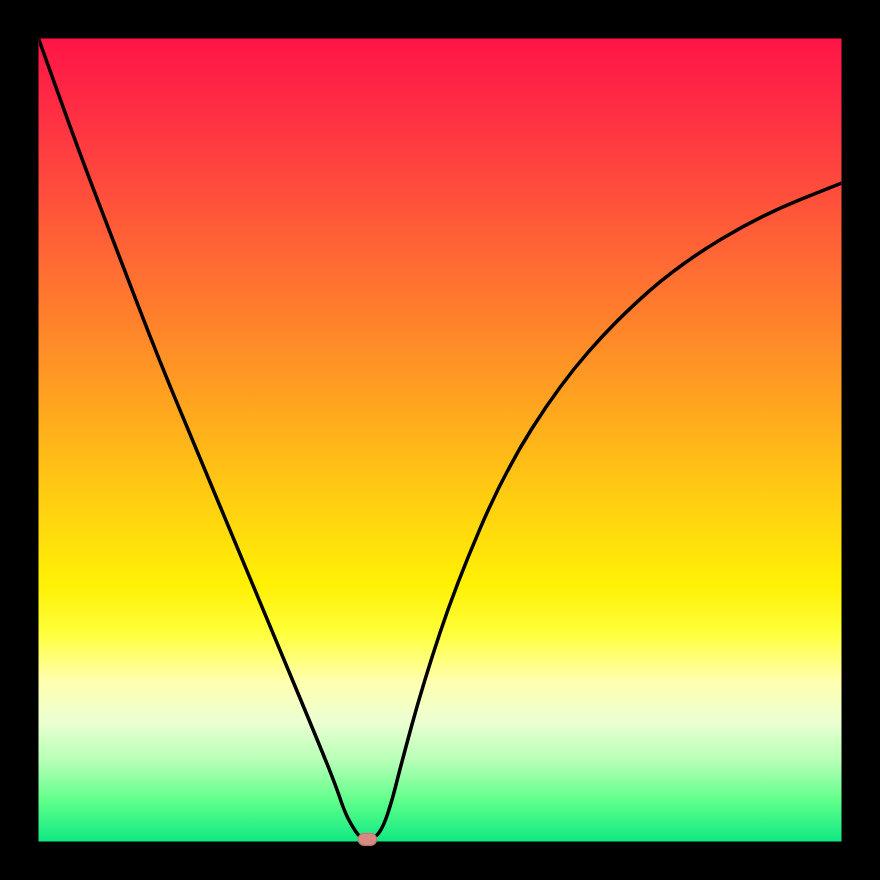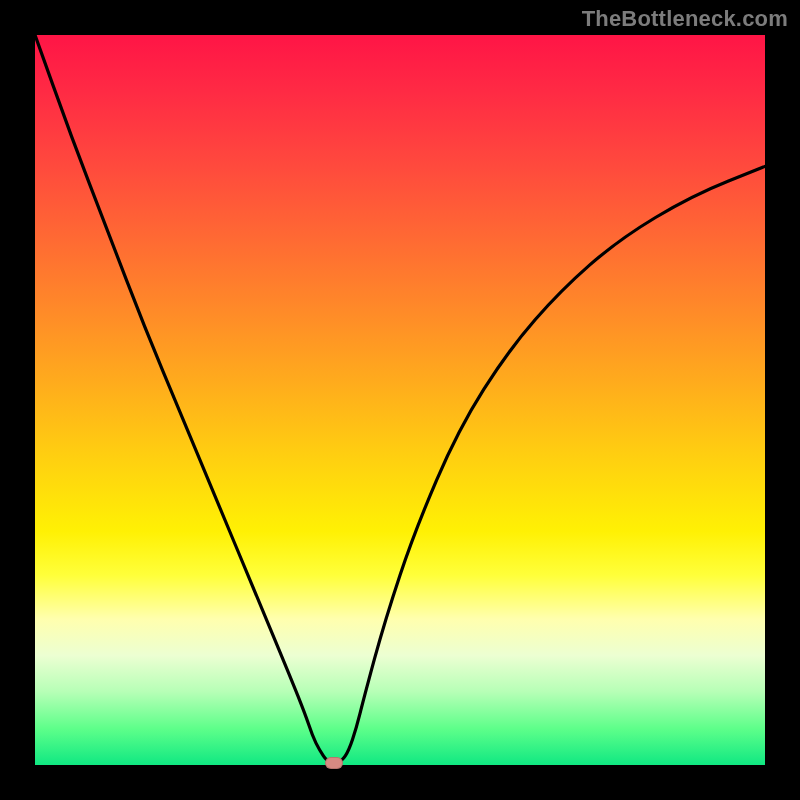--- a/index.html
+++ b/index.html
@@ -70,15 +70,14 @@
 
 <div class="stage">
 
   <div class="plot">
     <svg class="curve" viewBox="0 0 730 730" preserveAspectRatio="none">
       <path id="curve-path" fill="none" stroke="#000" stroke-width="3.2" stroke-linecap="round" stroke-linejoin="round" d="M 0.0 0.0 Q 0.0 0.0 18.3 51.1 Q 36.5 102.2 54.8 149.7 Q 73.0 197.1 91.3 244.6 Q 109.5 292.0 127.8 335.8 Q 146.0 379.6 164.3 423.4 Q 182.5 467.2 200.8 511.0 Q 219.0 554.8 237.3 598.6 Q 255.5 642.4 262.8 660.6 Q 270.1 678.9 273.8 689.8 Q 277.4 700.8 281.0 708.1 Q 284.7 715.4 288.4 720.9 Q 292.0 726.4 295.6 727.1 Q 299.3 727.8 302.9 727.1 Q 306.6 726.4 310.3 720.9 Q 313.9 715.4 317.5 704.5 Q 321.2 693.5 324.9 678.9 Q 328.5 664.3 339.4 624.1 Q 350.4 584.0 365.0 540.2 Q 379.6 496.4 401.5 445.3 Q 423.4 394.2 448.9 354.1 Q 474.5 313.9 500.1 284.7 Q 525.6 255.5 554.8 229.9 Q 584.0 204.4 620.5 182.5 Q 657.0 160.6 693.5 146.0 T 730.0 131.4"></path>
     </svg>
     <div id="opt-marker" class="marker" style="left: 290.3px; top: 721.81px; background: rgb(215, 138, 130);"></div>
   </div>
 
-  <div class="watermark">TheBottleneck.com</div>
 
 </div>
 
 </body></html>

